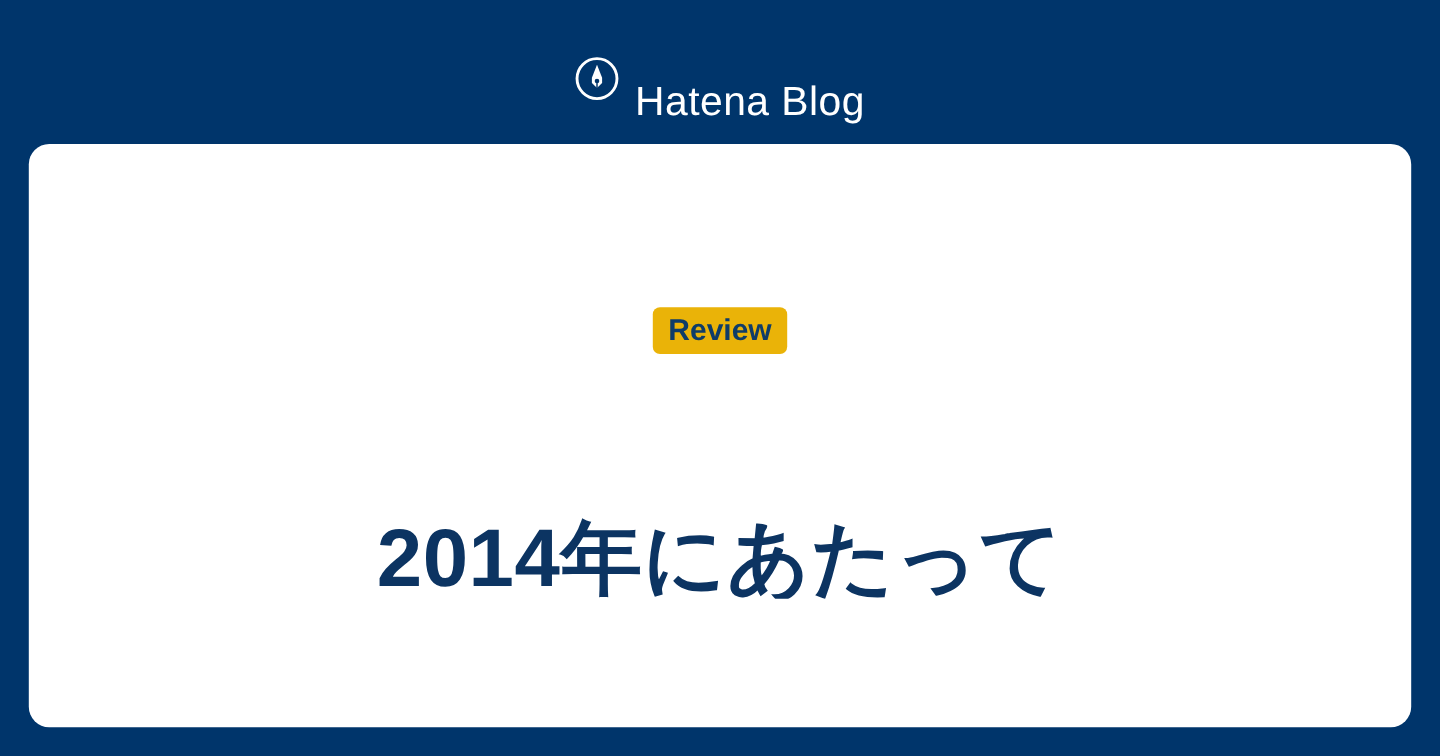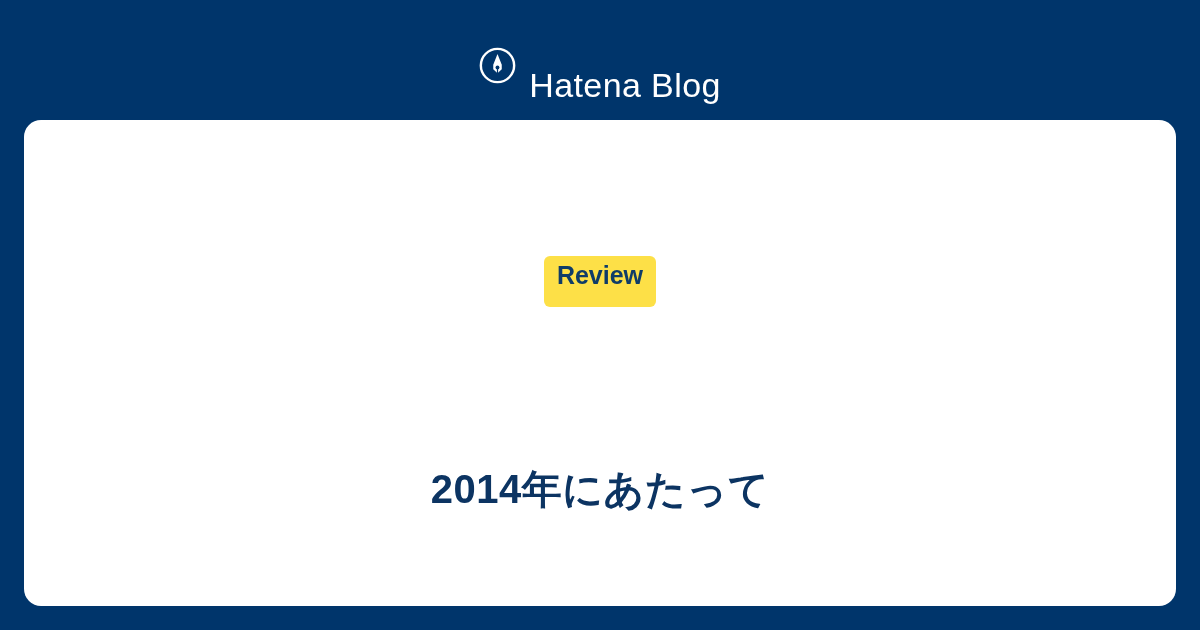--- a/index.html
+++ b/index.html
@@ -71,48 +71,47 @@
     position: absolute;
     top: 136px;
     left: 0;
     width: 100%;
     display: flex;
     justify-content: center;
     align-items: center;
     gap: 20px;
   }
   .tag-pill {
-    background: #fde047;
+    background: #eab308;
     color: #0f3c68;
     border-radius: 6px;
-    padding: 5px 13px 18px 13px;
+    padding: 5px 13px 6px 13px;
     font-size: 25px;
     line-height: 28px;
     font-weight: 700;
     white-space: nowrap;
     letter-spacing: 0px;
   }
 
   
   .entry-title {
     position: absolute;
     top: 311px;
     left: 0;
     width: 100%;
     text-align: center;
     color: #0c3462;
-    font-size: 40px;
+    font-size: 68px;
     line-height: 68px;
     font-weight: 700;
     letter-spacing: 0.5px;
     padding: 0 25px;
     box-sizing: border-box;
     white-space: nowrap;
     overflow: hidden;
-    margin-top: 24px;
   }
 
   
   .blog-name {
     position: absolute;
     top: 509px;
     left: 0;
     width: 100%;
     text-align: center;
     color: #0f3c68;

